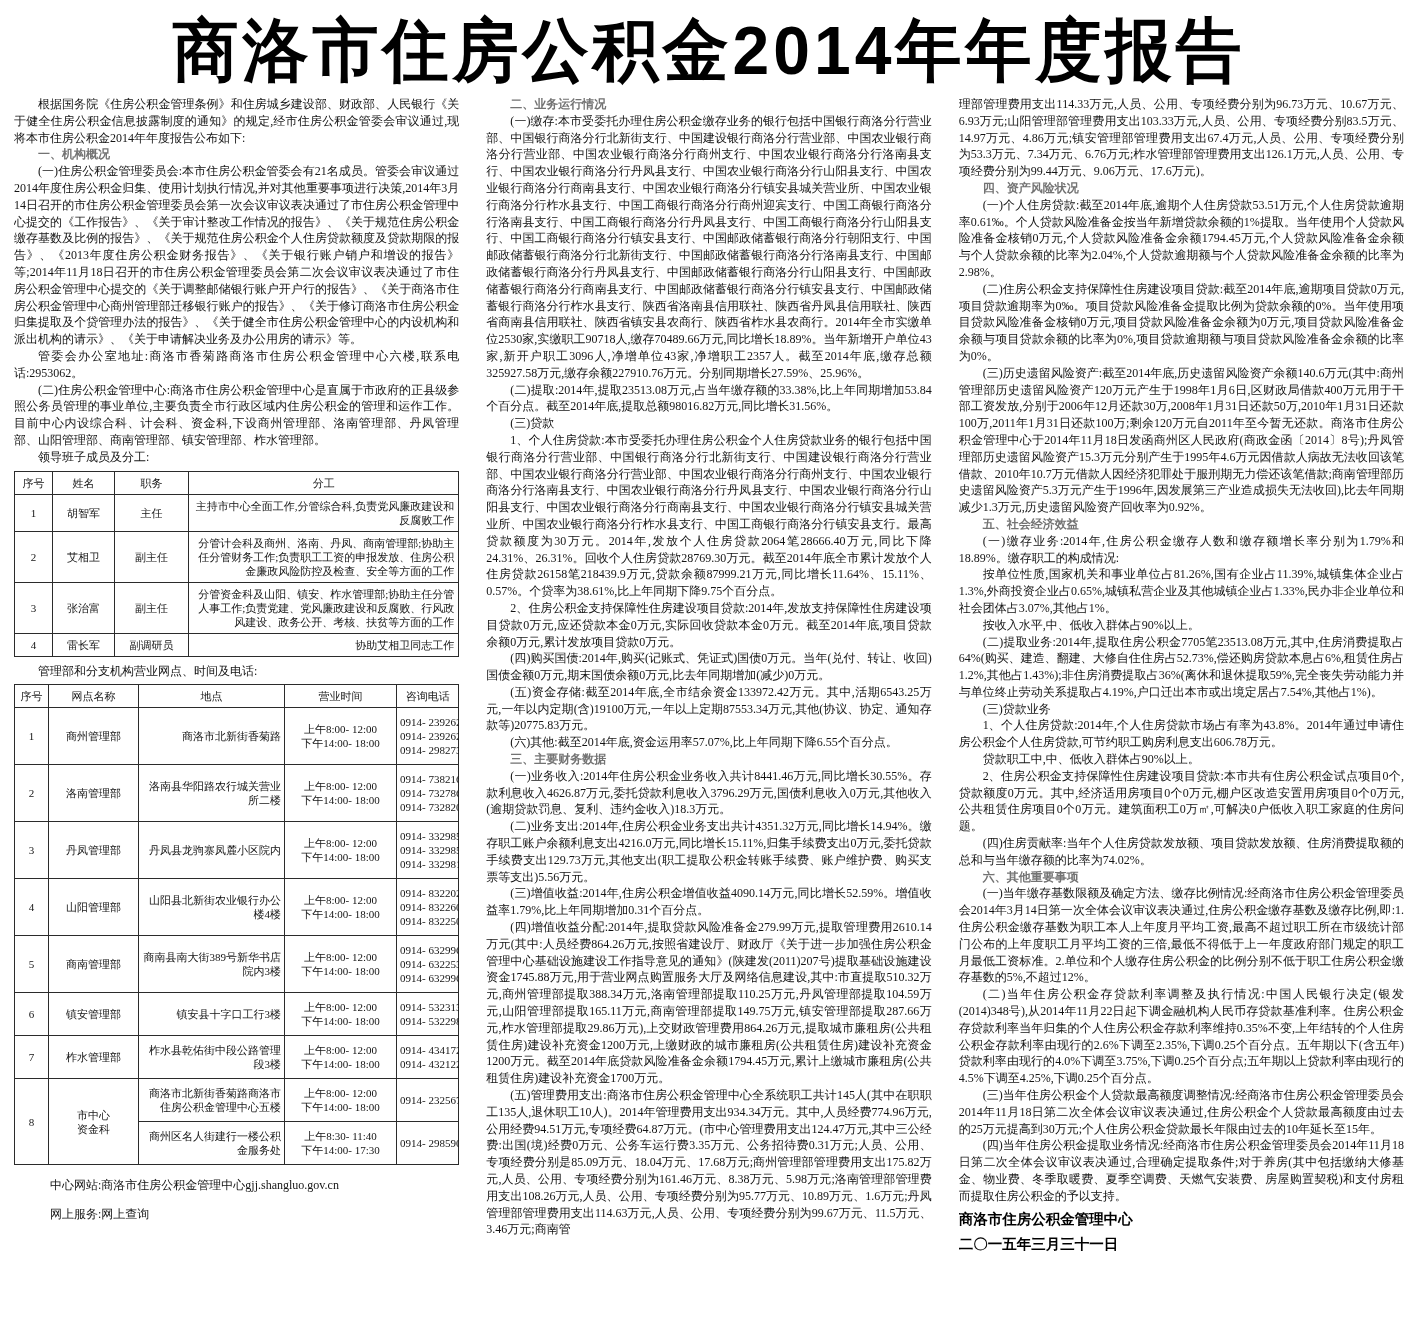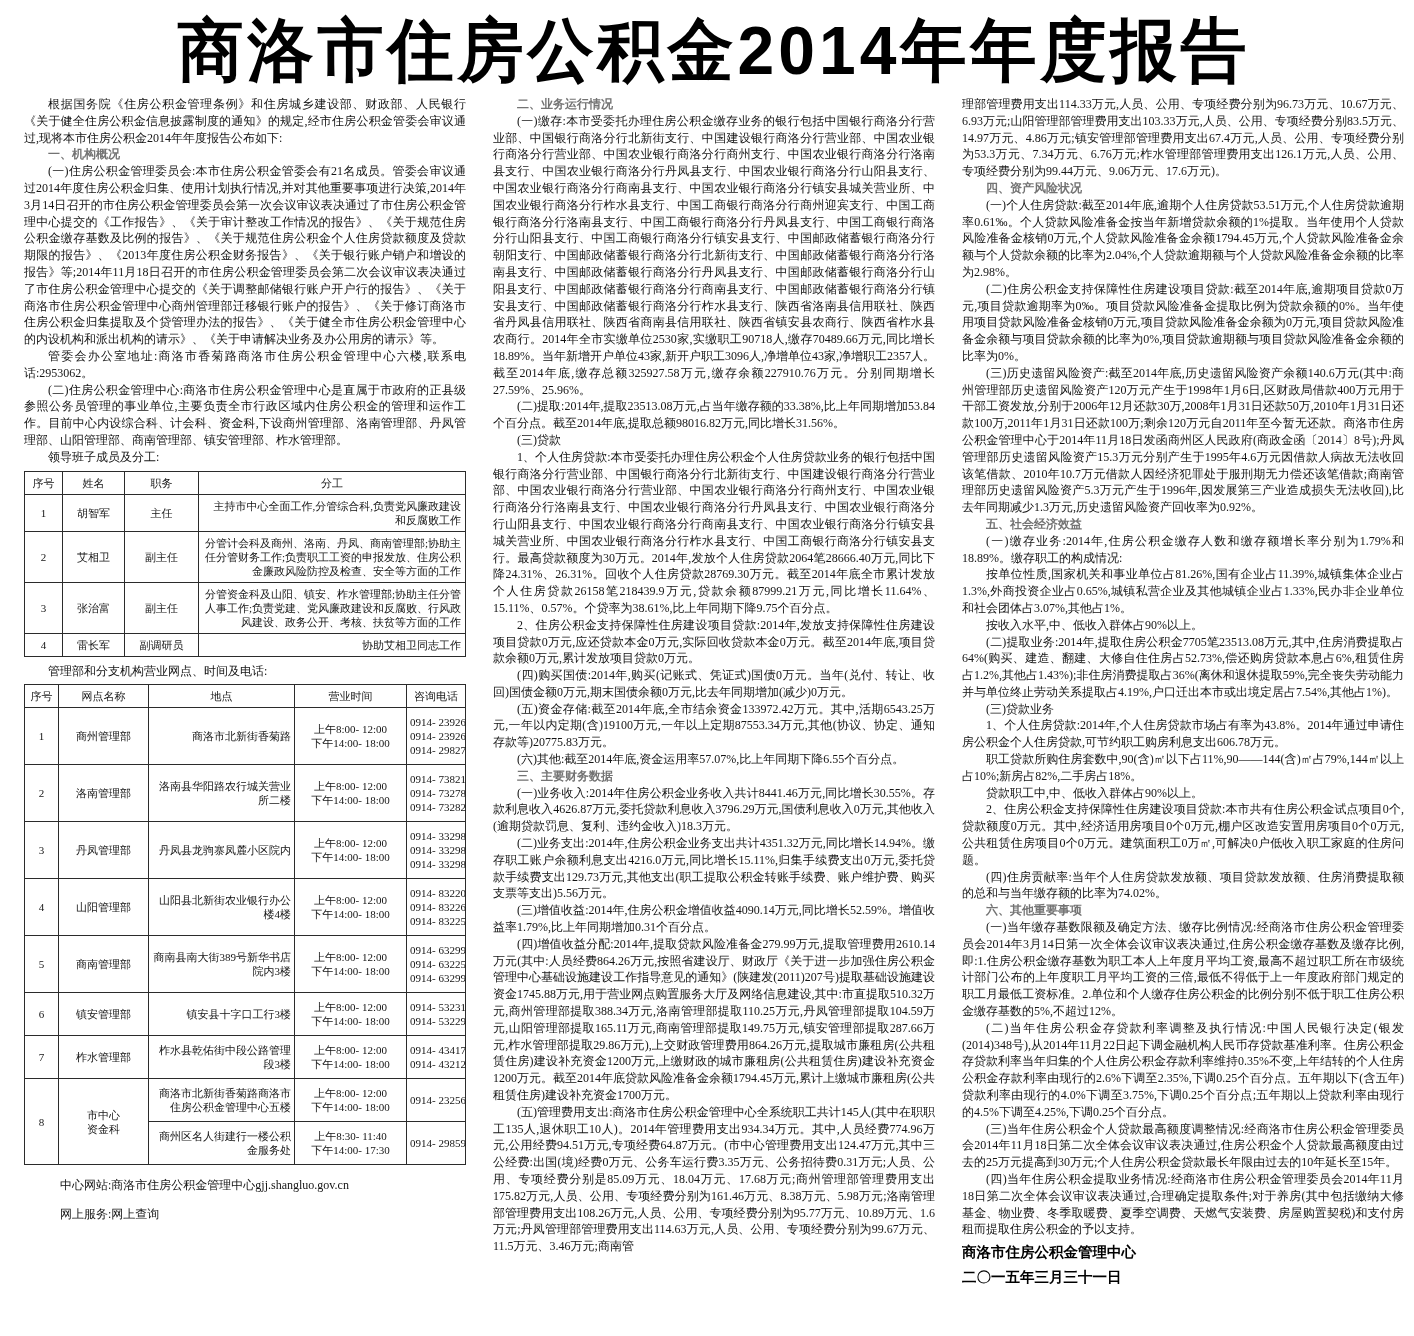--- a/index.html
+++ b/index.html
@@ -1,17 +1,17 @@
 <!DOCTYPE html>
 <html><head>
 <meta charset="utf-8">
 <style>
   html,body{margin:0;padding:0;background:#f3f3f0;}
   body{width:1414px;height:1336px;overflow:hidden;font-family:"Liberation Serif","DejaVu Serif",serif;color:#141414;}
-  .page{width:1414px;height:1336px;background:#ffffff;position:relative;box-sizing:border-box;padding:4px 10px 0 24px;}
+  .page{width:1414px;height:1336px;background:#ffffff;position:relative;box-sizing:border-box;padding:4px 10px 0 14px;}
   .title{font-family:"Liberation Sans","DejaVu Sans",sans-serif;font-weight:900;font-size:66px;line-height:88px;text-align:center;letter-spacing:4px;color:#000;transform:scaleY(1.04);transform-origin:top center;white-space:nowrap;}
   .cols{display:flex;gap:27px;margin-top:4px;}
   .col{flex:1 1 0;height:1232px;overflow:hidden;font-size:12px;line-height:16.8px;text-align:justify;box-sizing:border-box;}
   .p{margin:0;text-indent:2em;}
   .p.cont{text-indent:0;}
   .p.h{font-family:"Liberation Sans","DejaVu Sans",sans-serif;font-weight:bold;color:#737373;}
   table{width:100%;border-collapse:collapse;table-layout:fixed;margin:5px 0 6px 0;font-size:11px;line-height:14px;}
   td,th{border:1px solid #2b2b2b;padding:4px 4px;text-align:center;vertical-align:middle;font-weight:normal;box-sizing:border-box;word-break:break-all;}
   .tl{text-align:right;}
   .leaders col.c-no{width:38px;} .leaders col.c-name{width:62px;} .leaders col.c-title{width:74px;}
@@ -248,21 +248,20 @@
       <p class="p">(一)个人住房贷款:截至2014年底,逾期个人住房贷款53.51万元,个人住房贷款逾期率0.61‰。个人贷款风险准备金按当年新增贷款余额的1%提取。当年使用个人贷款风险准备金核销0万元,个人贷款风险准备金余额1794.45万元,个人贷款风险准备金余额与个人贷款余额的比率为2.04%,个人贷款逾期额与个人贷款风险准备金余额的比率为2.98%。</p>
       <p class="p">(二)住房公积金支持保障性住房建设项目贷款:截至2014年底,逾期项目贷款0万元,项目贷款逾期率为0‰。项目贷款风险准备金提取比例为贷款余额的0%。当年使用项目贷款风险准备金核销0万元,项目贷款风险准备金余额为0万元,项目贷款风险准备金余额与项目贷款余额的比率为0%,项目贷款逾期额与项目贷款风险准备金余额的比率为0%。</p>
       <p class="p">(三)历史遗留风险资产:截至2014年底,历史遗留风险资产余额140.6万元(其中:商州管理部历史遗留风险资产120万元产生于1998年1月6日,区财政局借款400万元用于干部工资发放,分别于2006年12月还款30万,2008年1月31日还款50万,2010年1月31日还款100万,2011年1月31日还款100万;剩余120万元自2011年至今暂无还款。商洛市住房公积金管理中心于2014年11月18日发函商州区人民政府(商政金函〔2014〕8号);丹凤管理部历史遗留风险资产15.3万元分别产生于1995年4.6万元因借款人病故无法收回该笔借款、2010年10.7万元借款人因经济犯罪处于服刑期无力偿还该笔借款;商南管理部历史遗留风险资产5.3万元产生于1996年,因发展第三产业造成损失无法收回),比去年同期减少1.3万元,历史遗留风险资产回收率为0.92%。</p>
       <p class="p h">五、社会经济效益</p>
       <p class="p">(一)缴存业务:2014年,住房公积金缴存人数和缴存额增长率分别为1.79%和18.89%。缴存职工的构成情况:</p>
       <p class="p">按单位性质,国家机关和事业单位占81.26%,国有企业占11.39%,城镇集体企业占1.3%,外商投资企业占0.65%,城镇私营企业及其他城镇企业占1.33%,民办非企业单位和社会团体占3.07%,其他占1%。</p>
       <p class="p">按收入水平,中、低收入群体占90%以上。</p>
       <p class="p">(二)提取业务:2014年,提取住房公积金7705笔23513.08万元,其中,住房消费提取占64%(购买、建造、翻建、大修自住住房占52.73%,偿还购房贷款本息占6%,租赁住房占1.2%,其他占1.43%);非住房消费提取占36%(离休和退休提取59%,完全丧失劳动能力并与单位终止劳动关系提取占4.19%,户口迁出本市或出境定居占7.54%,其他占1%)。</p>
       <p class="p">(三)贷款业务</p>
       <p class="p">1、个人住房贷款:2014年,个人住房贷款市场占有率为43.8%。2014年通过申请住房公积金个人住房贷款,可节约职工购房利息支出606.78万元。</p>
-      <p class="p">职工贷款所购住房套数中,90(含)㎡以下占11%,90——144(含)㎡占79%,144㎡以上占10%;新房占82%,二手房占18%。</p>
       <p class="p">贷款职工中,中、低收入群体占90%以上。</p>
       <p class="p">2、住房公积金支持保障性住房建设项目贷款:本市共有住房公积金试点项目0个,贷款额度0万元。其中,经济适用房项目0个0万元,棚户区改造安置用房项目0个0万元,公共租赁住房项目0个0万元。建筑面积工0万㎡,可解决0户低收入职工家庭的住房问题。</p>
       <p class="p">(四)住房贡献率:当年个人住房贷款发放额、项目贷款发放额、住房消费提取额的总和与当年缴存额的比率为74.02%。</p>
       <p class="p h">六、其他重要事项</p>
       <p class="p">(一)当年缴存基数限额及确定方法、缴存比例情况:经商洛市住房公积金管理委员会2014年3月14日第一次全体会议审议表决通过,住房公积金缴存基数及缴存比例,即:1.住房公积金缴存基数为职工本人上年度月平均工资,最高不超过职工所在市级统计部门公布的上年度职工月平均工资的三倍,最低不得低于上一年度政府部门规定的职工月最低工资标准。2.单位和个人缴存住房公积金的比例分别不低于职工住房公积金缴存基数的5%,不超过12%。</p>
       <p class="p">(二)当年住房公积金存贷款利率调整及执行情况:中国人民银行决定(银发(2014)348号),从2014年11月22日起下调金融机构人民币存贷款基准利率。住房公积金存贷款利率当年归集的个人住房公积金存款利率维持0.35%不变,上年结转的个人住房公积金存款利率由现行的2.6%下调至2.35%,下调0.25个百分点。五年期以下(含五年)贷款利率由现行的4.0%下调至3.75%,下调0.25个百分点;五年期以上贷款利率由现行的4.5%下调至4.25%,下调0.25个百分点。</p>
       <p class="p">(三)当年住房公积金个人贷款最高额度调整情况:经商洛市住房公积金管理委员会2014年11月18日第二次全体会议审议表决通过,住房公积金个人贷款最高额度由过去的25万元提高到30万元;个人住房公积金贷款最长年限由过去的10年延长至15年。</p>
       <p class="p">(四)当年住房公积金提取业务情况:经商洛市住房公积金管理委员会2014年11月18日第二次全体会议审议表决通过,合理确定提取条件;对于养房(其中包括缴纳大修基金、物业费、冬季取暖费、夏季空调费、天燃气安装费、房屋购置契税)和支付房租而提取住房公积金的予以支持。</p>
       <div class="sign">商洛市住房公积金管理中心</div>
       <div class="sign">二〇一五年三月三十一日</div>

